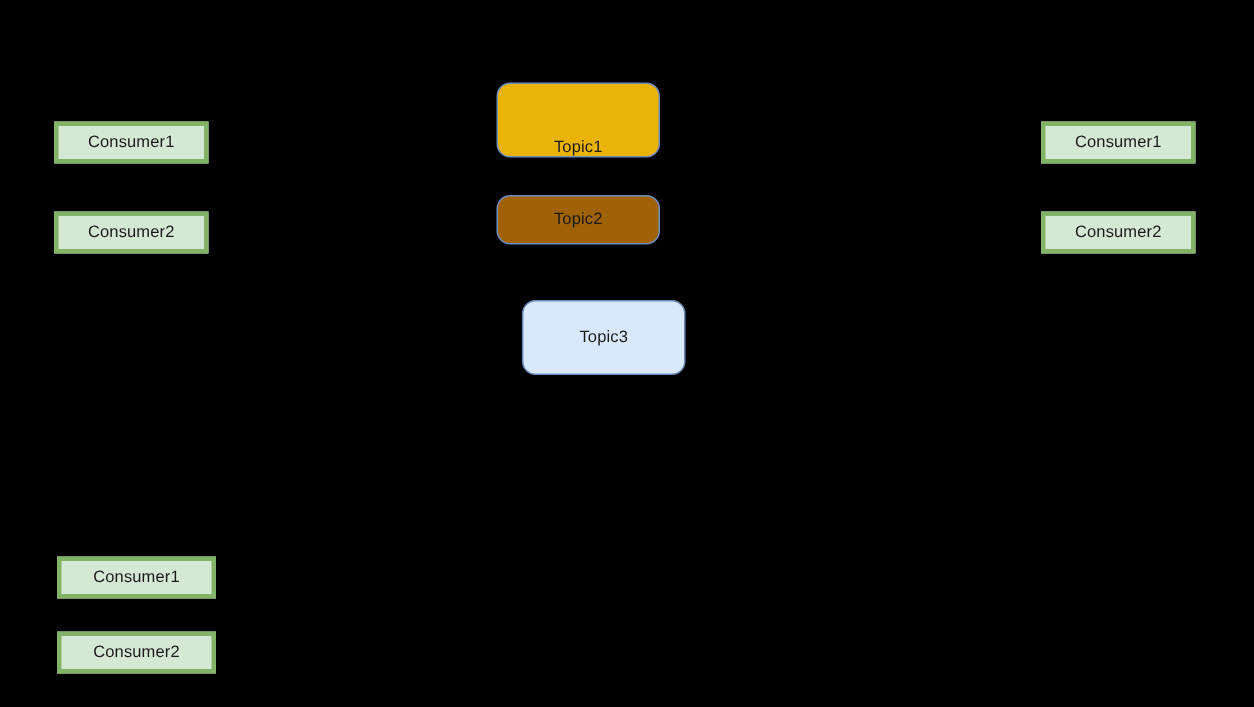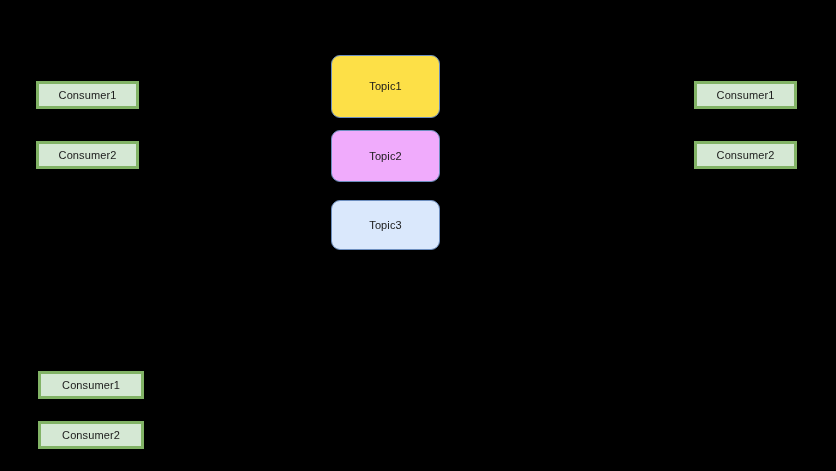--- a/index.html
+++ b/index.html
@@ -69,29 +69,29 @@
 <div id="canvas" style="background: rgb(0, 0, 0); width: 836px; height: 471px;">
 
   <div class="node consumer" id="node-left-consumer-1" style="left: 36px; top: 81px; width: 103px; height: 28px; background: rgb(213, 232, 212); border-color: rgb(130, 179, 102);">
     <span class="node-label" style="color: rgb(26, 26, 26);">Consumer1</span>
   </div>
 
   <div class="node consumer" id="node-left-consumer-2" style="left: 36px; top: 141px; width: 103px; height: 28px; background: rgb(213, 232, 212); border-color: rgb(130, 179, 102);">
     <span class="node-label" style="color: rgb(26, 26, 26);">Consumer2</span>
   </div>
 
-  <div class="node topic" id="node-topic-1" style="left: 331px; top: 55px; width: 109px; height: 63px; background: #fde047; border-color: rgb(108, 142, 191);">
+  <div class="node topic" id="node-topic-1" style="left: 331px; top: 55px; width: 109px; height: 50px; background: #eab308; border-color: rgb(108, 142, 191); align-items: flex-end;">
     <span class="node-label" style="color: rgb(26, 26, 26);">Topic1</span>
   </div>
 
-  <div class="node topic" id="node-topic-2" style="left: 331px; top: 130px; width: 109px; height: 52px; background: #f0abfc; border-color: rgb(108, 142, 191);">
+  <div class="node topic" id="node-topic-2" style="left: 331px; top: 130px; width: 109px; height: 33px; background: #a16207; border-color: rgb(108, 142, 191);">
     <span class="node-label" style="color: rgb(26, 26, 26);">Topic2</span>
   </div>
 
-  <div class="node topic" id="node-topic-3" style="left: 331px; top: 200px; width: 109px; height: 50px; background: rgb(218, 232, 252); border-color: rgb(108, 142, 191);">
+  <div class="node topic" id="node-topic-3" style="left: 348px; top: 200px; width: 109px; height: 50px; background: rgb(218, 232, 252); border-color: rgb(108, 142, 191);">
     <span class="node-label" style="color: rgb(26, 26, 26);">Topic3</span>
   </div>
 
   <div class="node consumer" id="node-right-consumer-1" style="left: 694px; top: 81px; width: 103px; height: 28px; background: rgb(213, 232, 212); border-color: rgb(130, 179, 102);">
     <span class="node-label" style="color: rgb(26, 26, 26);">Consumer1</span>
   </div>
 
   <div class="node consumer" id="node-right-consumer-2" style="left: 694px; top: 141px; width: 103px; height: 28px; background: rgb(213, 232, 212); border-color: rgb(130, 179, 102);">
     <span class="node-label" style="color: rgb(26, 26, 26);">Consumer2</span>
   </div>

